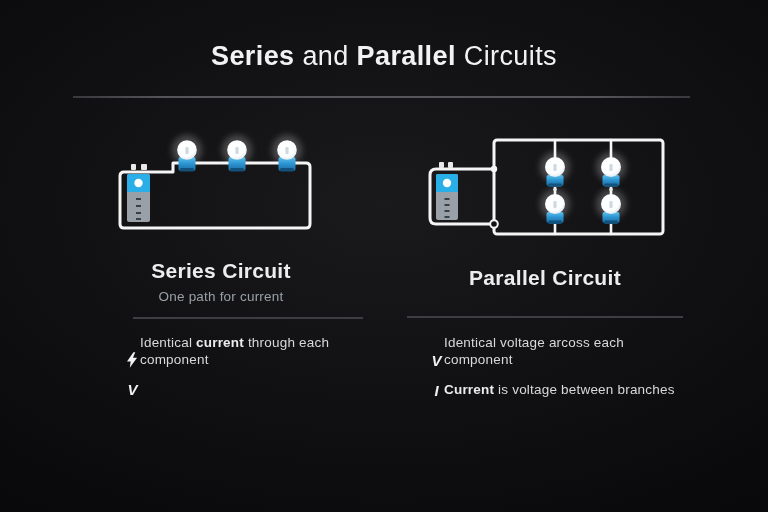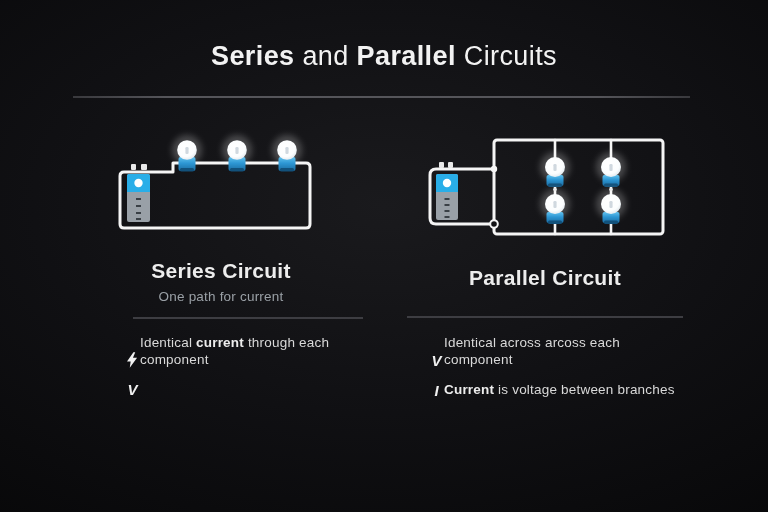--- a/index.html
+++ b/index.html
@@ -198,21 +198,21 @@
         <span class="bullet-icon">
           <span class="sym">V</span>
         </span>
       </div>
     </div>
   <div class="bullets right">
       <div class="bullet">
         <span class="bullet-icon">
           <span class="sym">V</span>
         </span>
-        <div class="bullet-text"><span>Identical across arcoss each component</span></div>
+        <div class="bullet-text"><span>Identical voltage arcoss each component</span></div>
       </div>
       <div class="bullet">
         <span class="bullet-icon">
           <span class="sym">I</span>
         </span>
         <div class="bullet-text"><span class="b">Current</span><span> is voltage between branches</span></div>
       </div>
     </div>
 
 </div>

